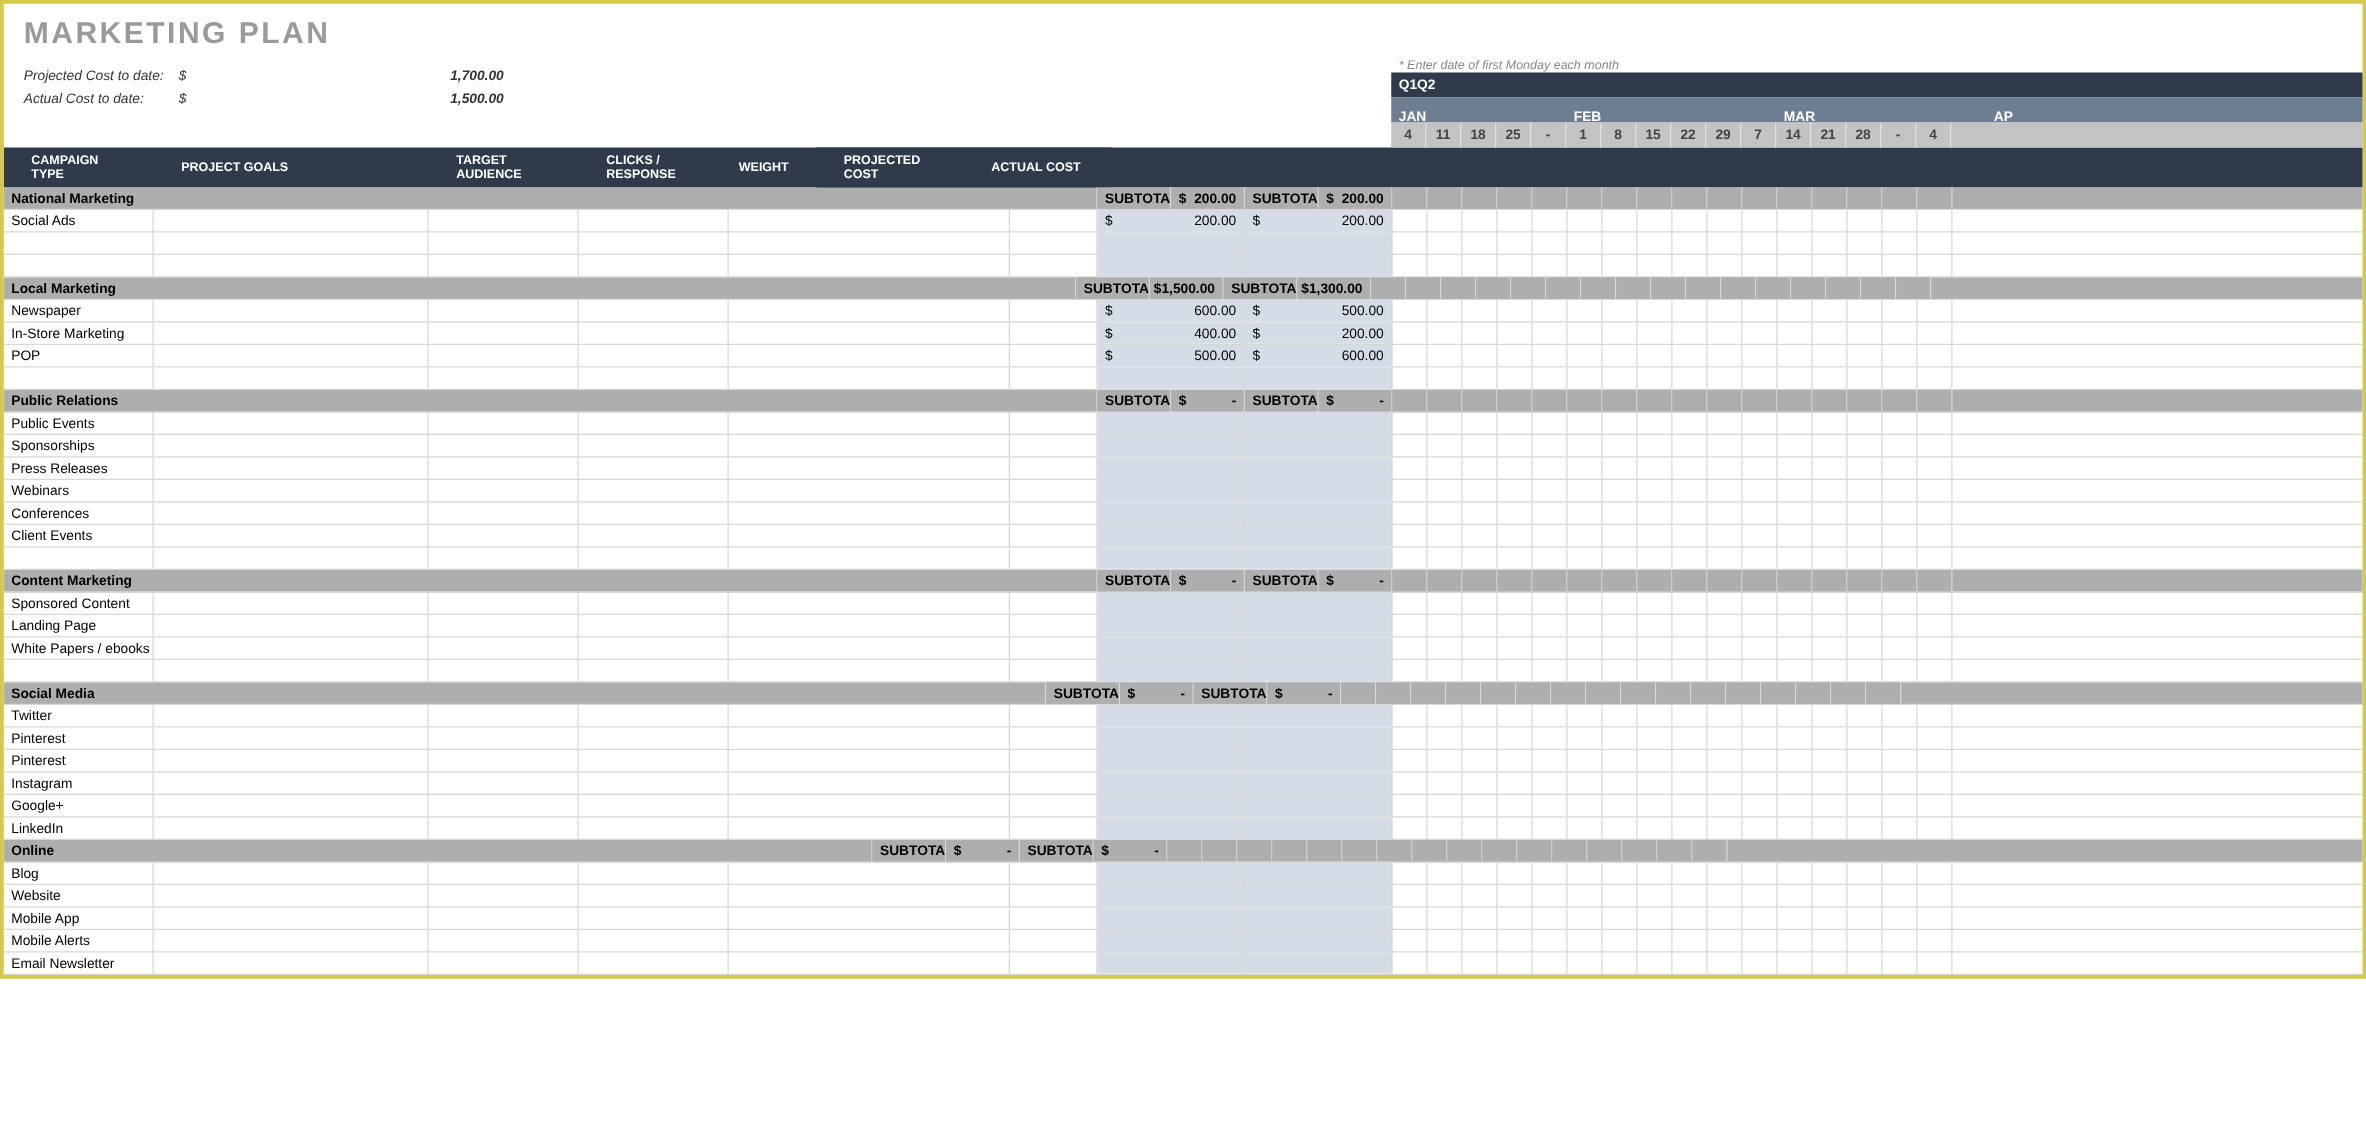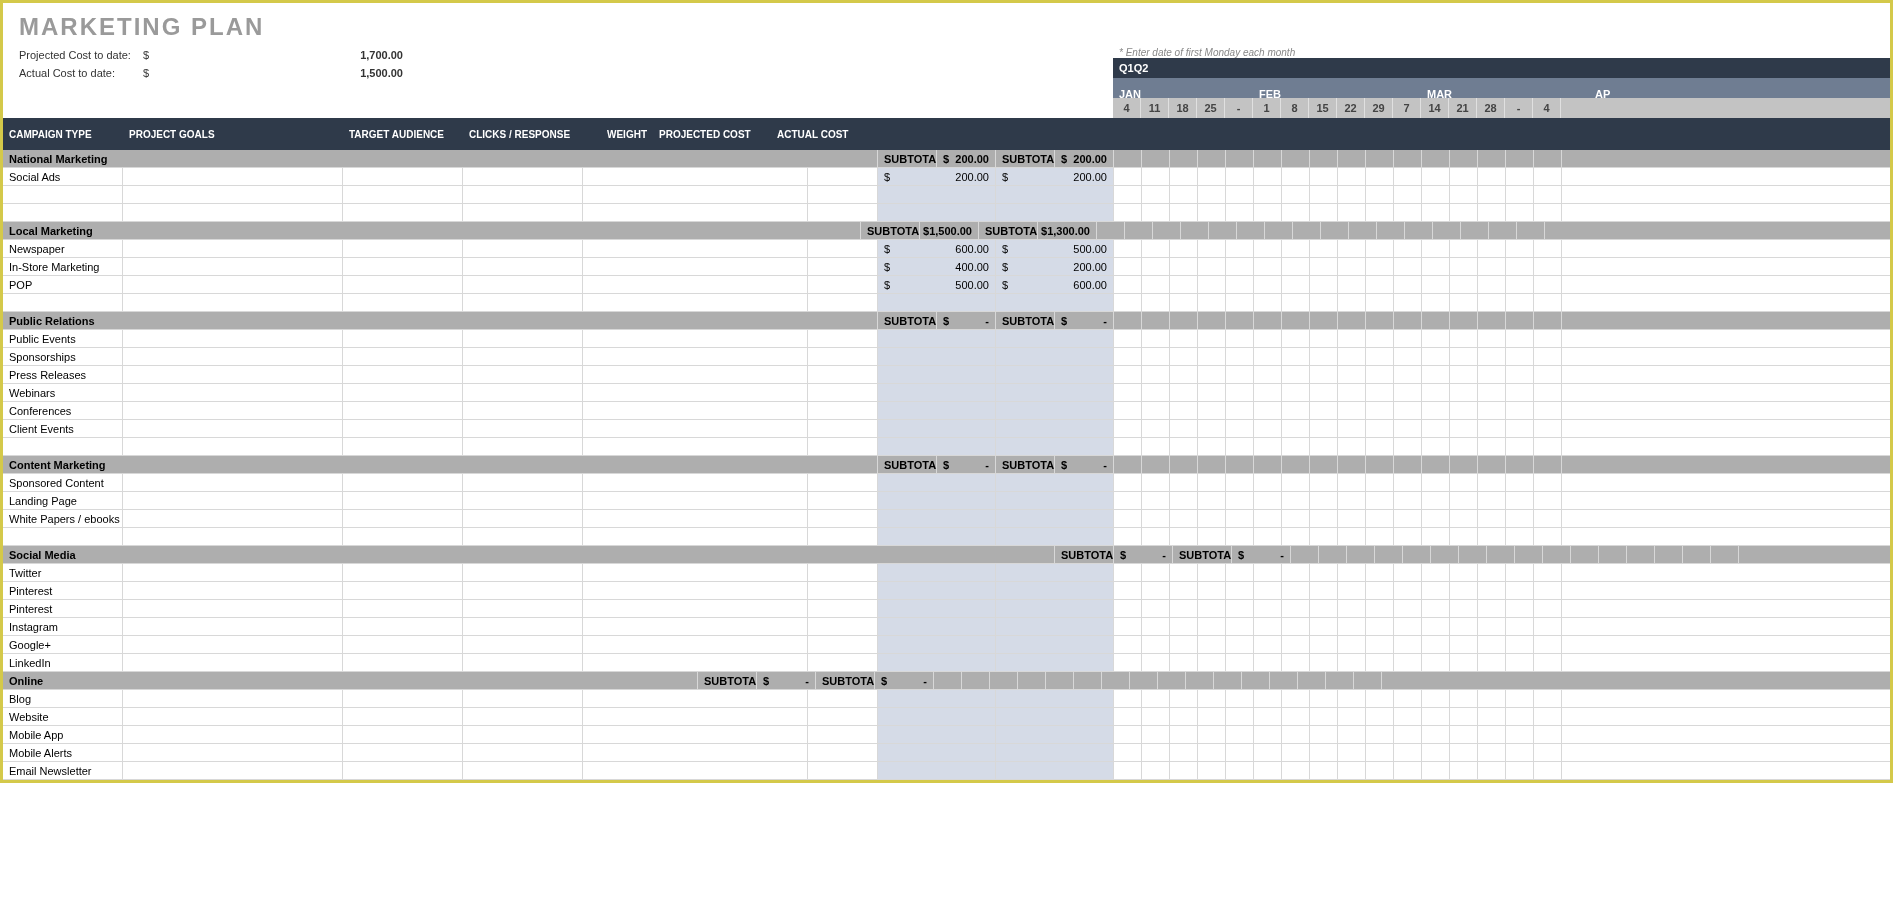--- a/index.html
+++ b/index.html
@@ -12,21 +12,21 @@
   .wrap { width: 1893px; overflow: hidden; }
   .title-bar {
     padding: 10px 16px 4px 16px;
     color: #9a9a9a;
     font-size: 24px;
     font-weight: 600;
     letter-spacing: 2px;
   }
   .top { display: flex; }
   .top-left { flex: 0 0 1110px; padding: 4px 0 6px 16px; }
-  .kv { display: flex; height: 18px; align-items: flex-start; color: #333; }
+  .kv { display: flex; height: 18px; align-items: flex-end; color: #333; font-style: italic; }
   .kv .k { width: 124px; }
   .kv .s { width: 200px; }
   .kv .v { width: 60px; text-align: right; font-weight: 700; }
   .top-right { flex: 1; }
   .hint { font-size: 10px; font-style: italic; color: #888; padding: 2px 0 0 6px; }
   .q-row {
     background: #2f3a4a; color: #fff; font-weight: 700;
     height: 20px; display: flex; align-items: center; padding-left: 6px;
   }
   .m-row {
@@ -36,21 +36,21 @@
   .m-row div { display: flex; align-items: center; padding-left: 6px; margin-top: 12px; }
   .d-row {
     background: #c3c3c3; color: #444; font-weight: 700;
     height: 20px; display: flex;
   }
   .d-row div {
     width: 28px; display: flex; align-items: center; justify-content: center;
     border-right: 1px solid #e0e0e0;
   }
   .hdr-row { display: flex; background: #2f3a4a; color: #fff; height: 32px; font-weight: 700; font-size: 10px; }
-  .hdr-row div { display: flex; align-items: center; padding: 0 6px; }
+  .hdr-row div { display: flex; align-items: center; padding: 0 22px; }
   .row { display: flex; height: 18px; border-bottom: 1px solid #d8d8d8; }
   .row > div { border-right: 1px solid #d8d8d8; display: flex; align-items: center; padding: 0 6px; overflow: hidden; white-space: nowrap; }
   .section { background: #dce2ec; font-weight: 700; }
   .subhdr { background: #aeaeae; font-weight: 700; }
   .calfill { background: #aeaeae; }
   .c-camp { width: 120px; }
   .c-goal { width: 220px; }
   .c-aud  { width: 120px; }
   .c-clk  { width: 120px; }
   .c-not  { width: 225px; }
@@ -728,21 +728,21 @@
         <div class="cal-cell"></div>
         <div class="cal-cell"></div>
         <div class="cal-cell"></div>
         <div class="cal-cell"></div>
         <div class="cal-cell"></div>
         <div class="cal-cell"></div>
         <div class="cal-cell"></div>
         <div class="cal-cell"></div>
        </div>
       <div class="row section subhdr">
-       <div style="width:1052px">Social Media</div>
+       <div style="width:834px">Social Media</div>
        <div class="c-cost" style="width:59px;background:#aeaeae">SUBTOTAL</div>
        <div class="c-cost val" style="width:59px;background:#aeaeae;justify-content:flex-end">
           <span class="cur">$</span>
           <span>-</span>
         </div>
        <div class="c-cost" style="width:59px;background:#aeaeae">SUBTOTAL</div>
        <div class="c-cost val" style="width:59px;background:#aeaeae;justify-content:flex-end">
           <span class="cur">$</span>
           <span>-</span>
         </div>

